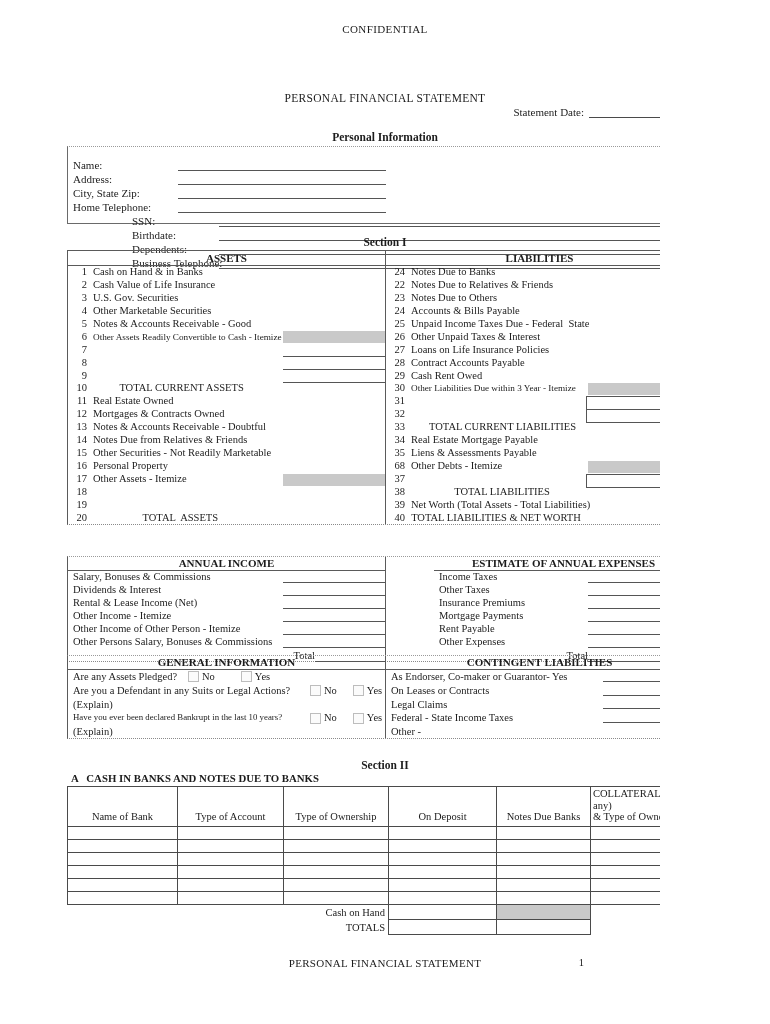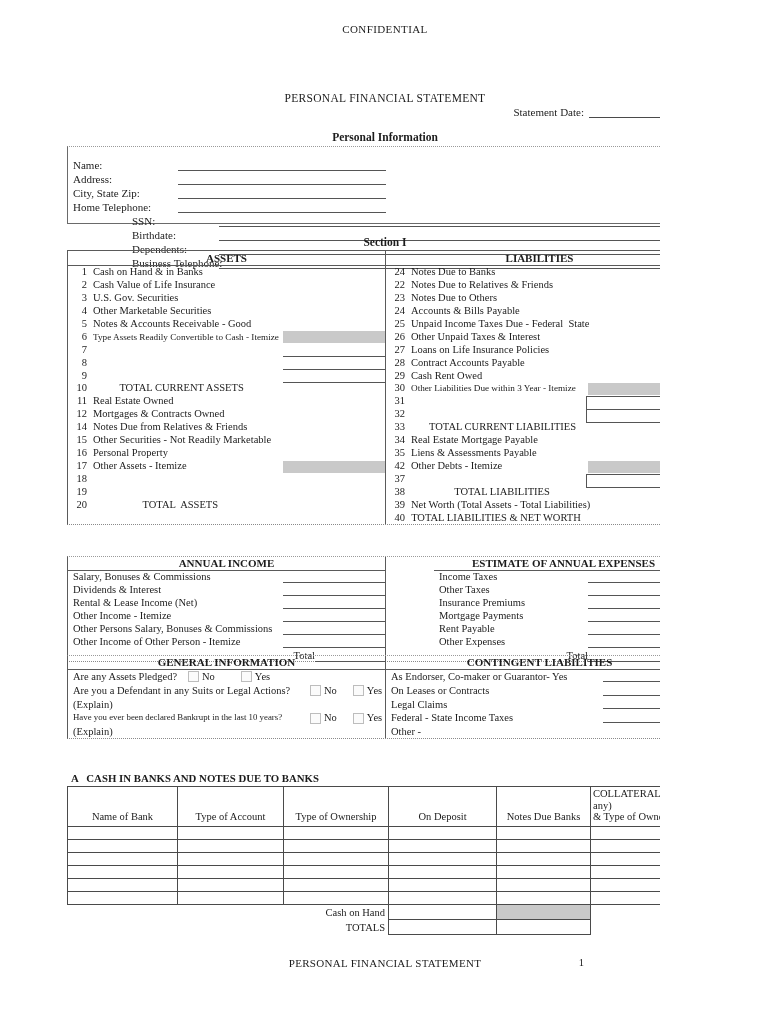--- a/index.html
+++ b/index.html
@@ -159,21 +159,21 @@
           <div class="s1-row">
             <span class="num">4</span>
             <span class="lbl">Other Marketable Securities</span>
           </div>
           <div class="s1-row">
             <span class="num">5</span>
             <span class="lbl">Notes &amp; Accounts Receivable - Good</span>
           </div>
           <div class="s1-row">
             <span class="num">6</span>
-            <span class="lbl small">Type Assets Readily Convertible to Cash - Itemize</span>
+            <span class="lbl small">Other Assets Readily Convertible to Cash - Itemize</span>
             <div class="val gray"></div>
           </div>
           <div class="s1-row">
             <span class="num">7</span>
             <div class="val line"></div>
           </div>
           <div class="s1-row">
             <span class="num">8</span>
             <div class="val line"></div>
           </div>
@@ -185,20 +185,24 @@
             <span class="num">10</span>
             <span class="lbl" style="padding-left: 2.8em;">TOTAL CURRENT ASSETS</span>
           </div>
           <div class="s1-row">
             <span class="num">11</span>
             <span class="lbl">Real Estate Owned</span>
           </div>
           <div class="s1-row">
             <span class="num">12</span>
             <span class="lbl">Mortgages &amp; Contracts Owned</span>
+          </div>
+          <div class="s1-row">
+            <span class="num">13</span>
+            <span class="lbl">Notes &amp; Accounts Receivable - Doubtful</span>
           </div>
           <div class="s1-row">
             <span class="num">14</span>
             <span class="lbl">Notes Due from Relatives &amp; Friends</span>
           </div>
           <div class="s1-row">
             <span class="num">15</span>
             <span class="lbl">Other Securities - Not Readily Marketable</span>
           </div>
           <div class="s1-row">
@@ -280,21 +284,21 @@
           </div>
           <div class="s1-row">
             <span class="num">34</span>
             <span class="lbl">Real Estate Mortgage Payable</span>
           </div>
           <div class="s1-row">
             <span class="num">35</span>
             <span class="lbl">Liens &amp; Assessments Payable</span>
           </div>
           <div class="s1-row">
-            <span class="num">42</span>
+            <span class="num">68</span>
             <span class="lbl">Other Debts - Itemize</span>
             <div class="val gray"></div>
           </div>
           <div class="s1-row">
             <span class="num">37</span>
             <div class="val box"></div>
           </div>
           <div class="s1-row">
             <span class="num">38</span>
             <span class="lbl" style="padding-left: 4.4em;">TOTAL LIABILITIES</span>
@@ -312,22 +316,22 @@
   </div>
 
   <div class="abs sec-box ie-box">
     <div class="col-l">
       <div class="sec-header ie-header">ANNUAL INCOME</div>
       <div>
           <div class="ie-row"><span class="lbl">Salary, Bonuses &amp; Commissions</span><div class="val line"></div></div>
           <div class="ie-row"><span class="lbl">Dividends &amp; Interest</span><div class="val line"></div></div>
           <div class="ie-row"><span class="lbl">Rental &amp; Lease Income (Net)</span><div class="val line"></div></div>
           <div class="ie-row"><span class="lbl">Other Income - Itemize</span><div class="val line"></div></div>
+          <div class="ie-row"><span class="lbl">Other Income of Other Person - Itemize</span><div class="val line"></div></div>
           <div class="ie-row"><span class="lbl">Other Persons Salary, Bonuses &amp; Commissions</span><div class="val line"></div></div>
-          <div class="ie-row"><span class="lbl">Other Income of Other Person - Itemize</span><div class="val line"></div></div>
         </div>
       <div class="total-row">
           <span>Total</span>
           <span class="tline"></span>
         </div>
     </div>
     <div class="col-r">
       <div class="sec-header ie-header">ESTIMATE OF ANNUAL EXPENSES</div>
       <div>
           <div class="ie-row"><span class="lbl">Income Taxes</span><div class="val line"></div></div>
@@ -360,20 +364,21 @@
       <div>
           <div class="gc-row"><span>As Endorser, Co-maker or Guarantor- Yes</span><span class="cline"></span></div>
           <div class="gc-row"><span>On Leases or Contracts</span><span class="cline"></span></div>
           <div class="gc-row"><span>Legal Claims</span><span class="cline"></span></div>
           <div class="gc-row"><span>Federal - State Income Taxes</span><span class="cline"></span></div>
           <div class="gc-row"><span>Other -</span></div>
         </div>
     </div>
   </div>
 
+  <div class="abs center bold s2-heading">Section II</div>
   <div class="abs s2-sub">A   CASH IN BANKS AND NOTES DUE TO BANKS</div>
 
   <table class="s2-table">
     <colgroup>
       <col style="width:110px">
         <col style="width:106px">
         <col style="width:105px">
       <col style="width:108px">
         <col style="width:94px">
         <col style="width:104px">

